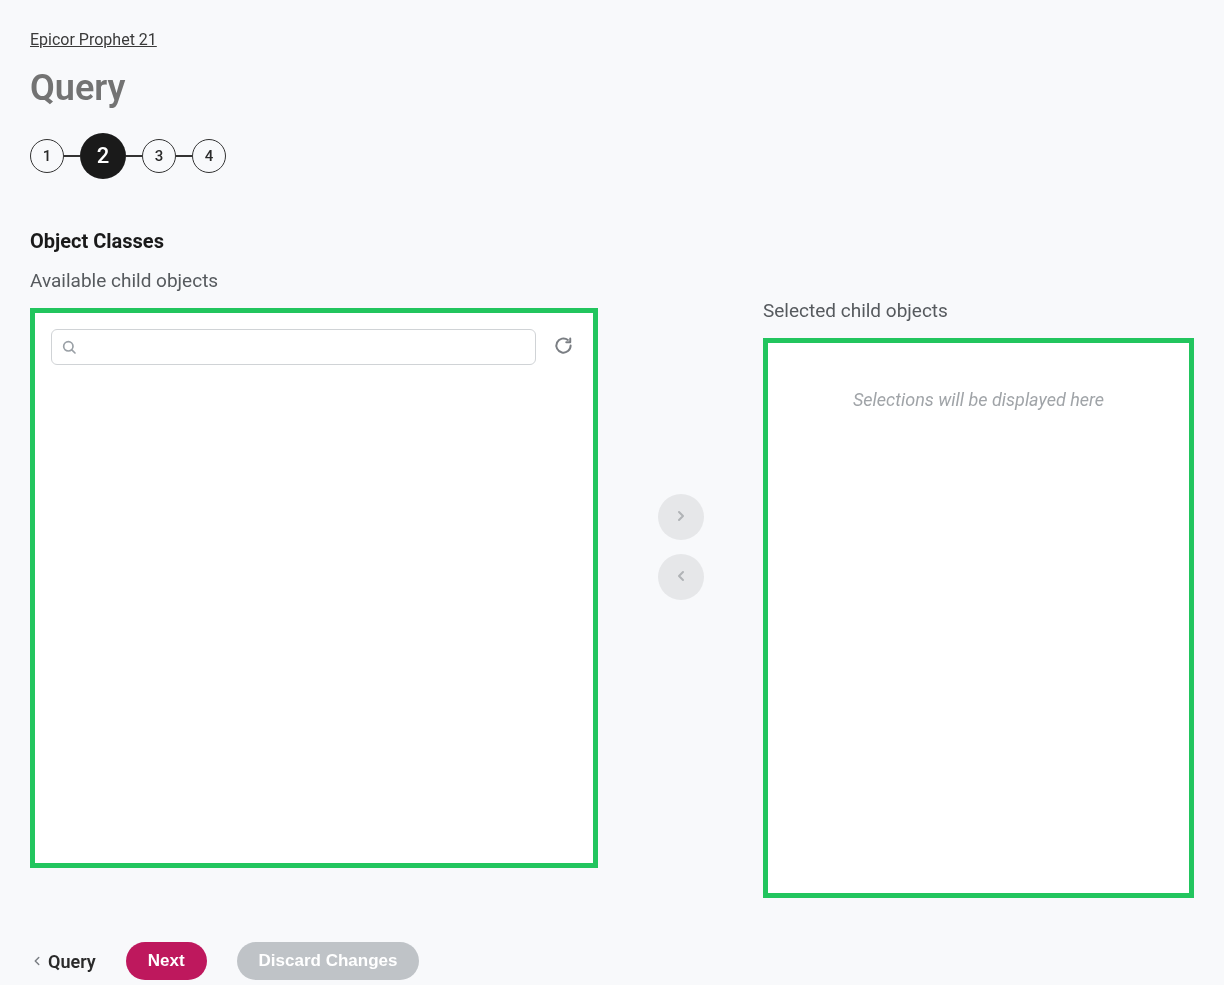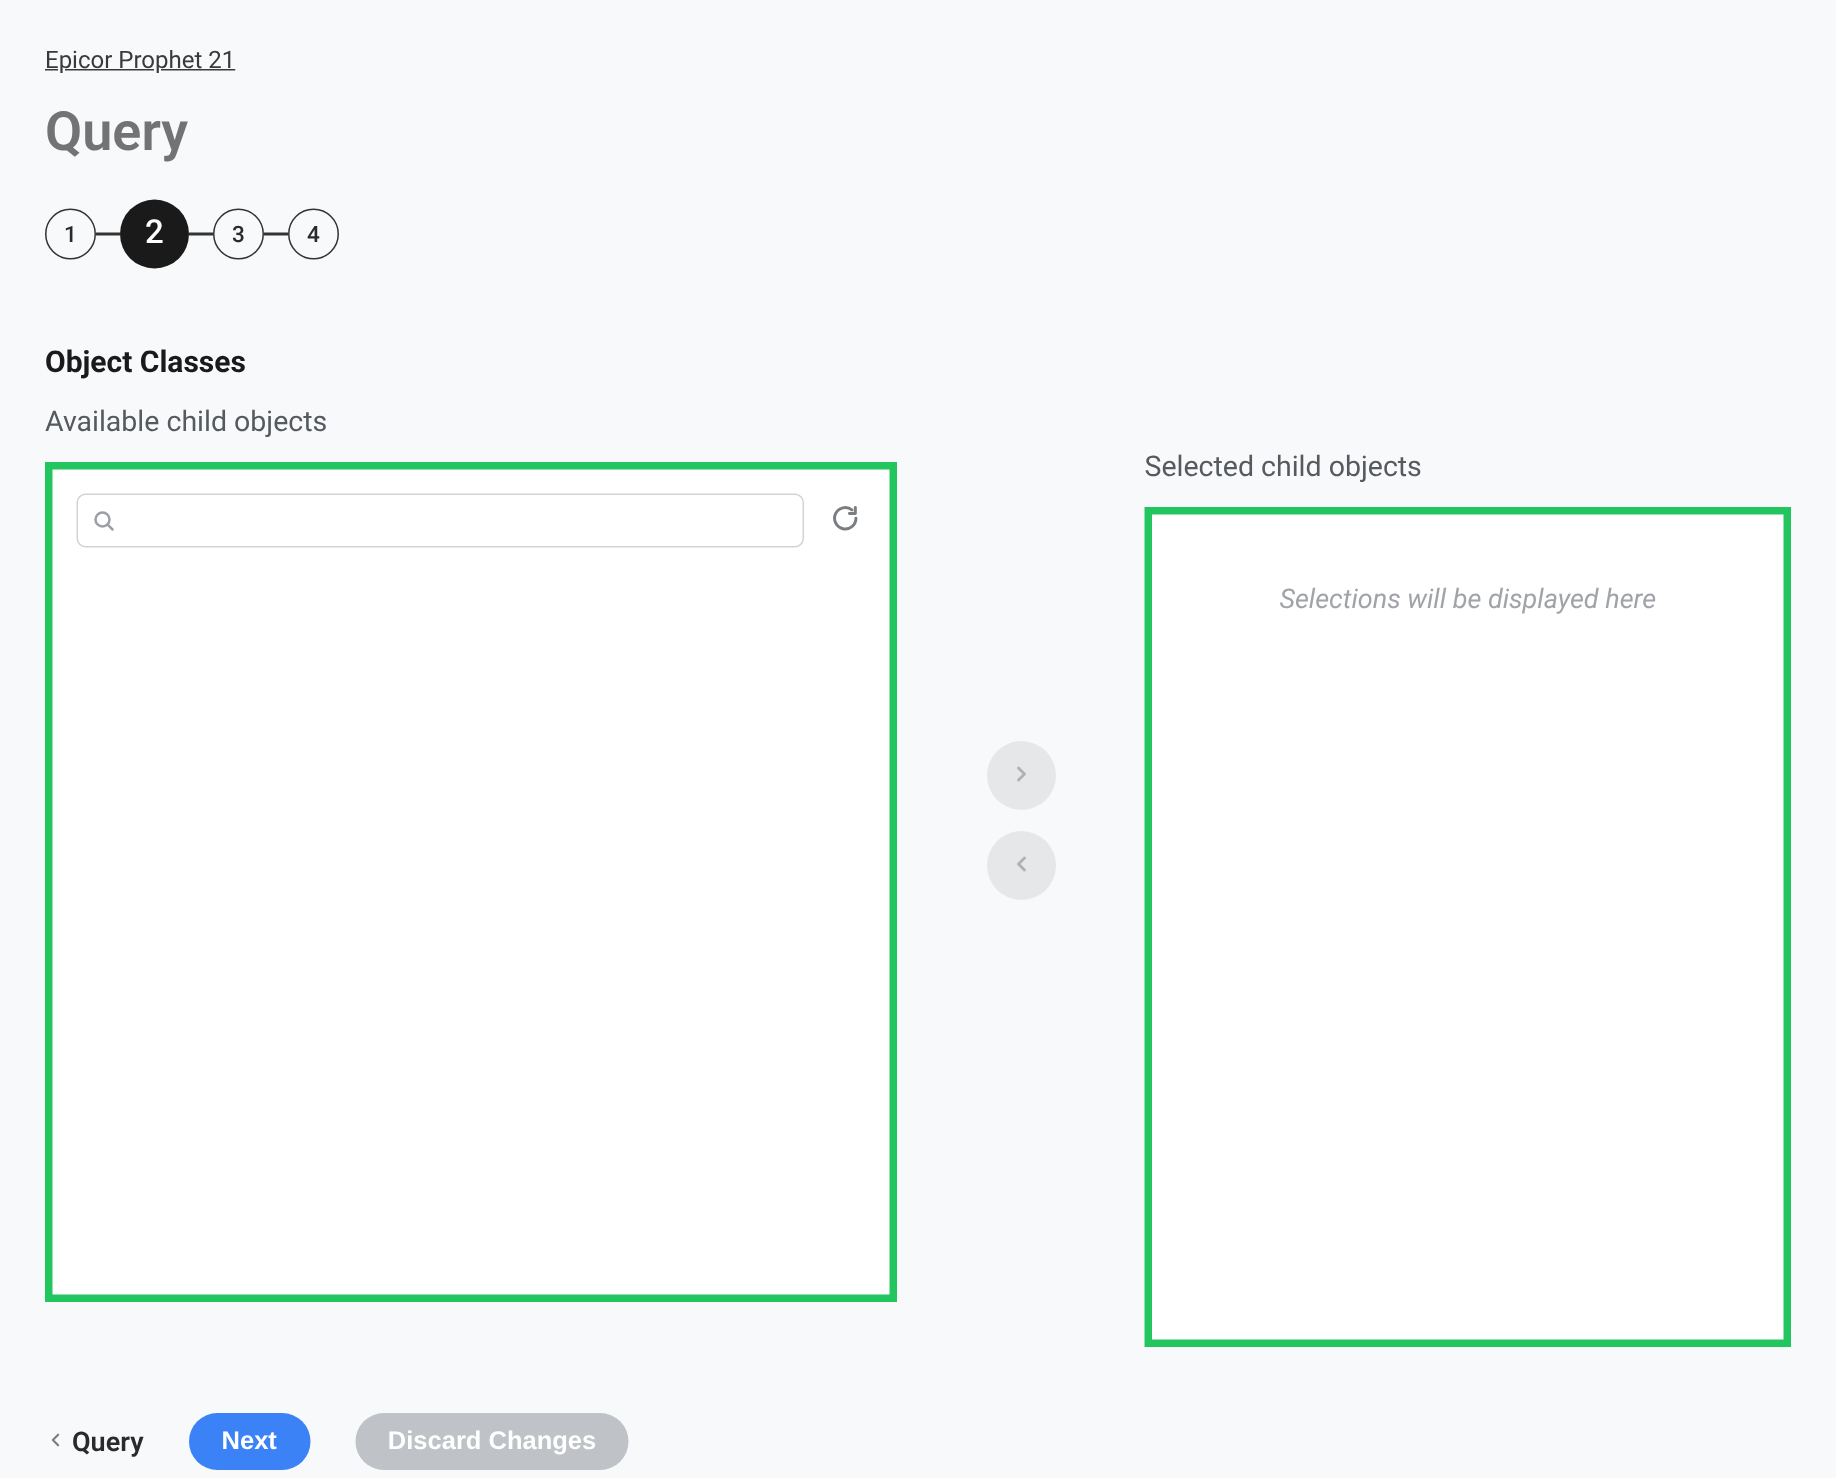--- a/index.html
+++ b/index.html
@@ -202,21 +202,21 @@
     .btn {
       border: none;
       padding: 9px 22px;
       border-radius: 999px;
       font-size: 17px;
       font-weight: 600;
       cursor: pointer;
     }
 
     .btn-primary {
-      background: #3b82f6;
+      background: #be185d;
       color: #fff;
     }
 
     .btn-secondary {
       background: #bfc3c7;
       color: #fff;
     }
   </style>
 </head>
 <body>

